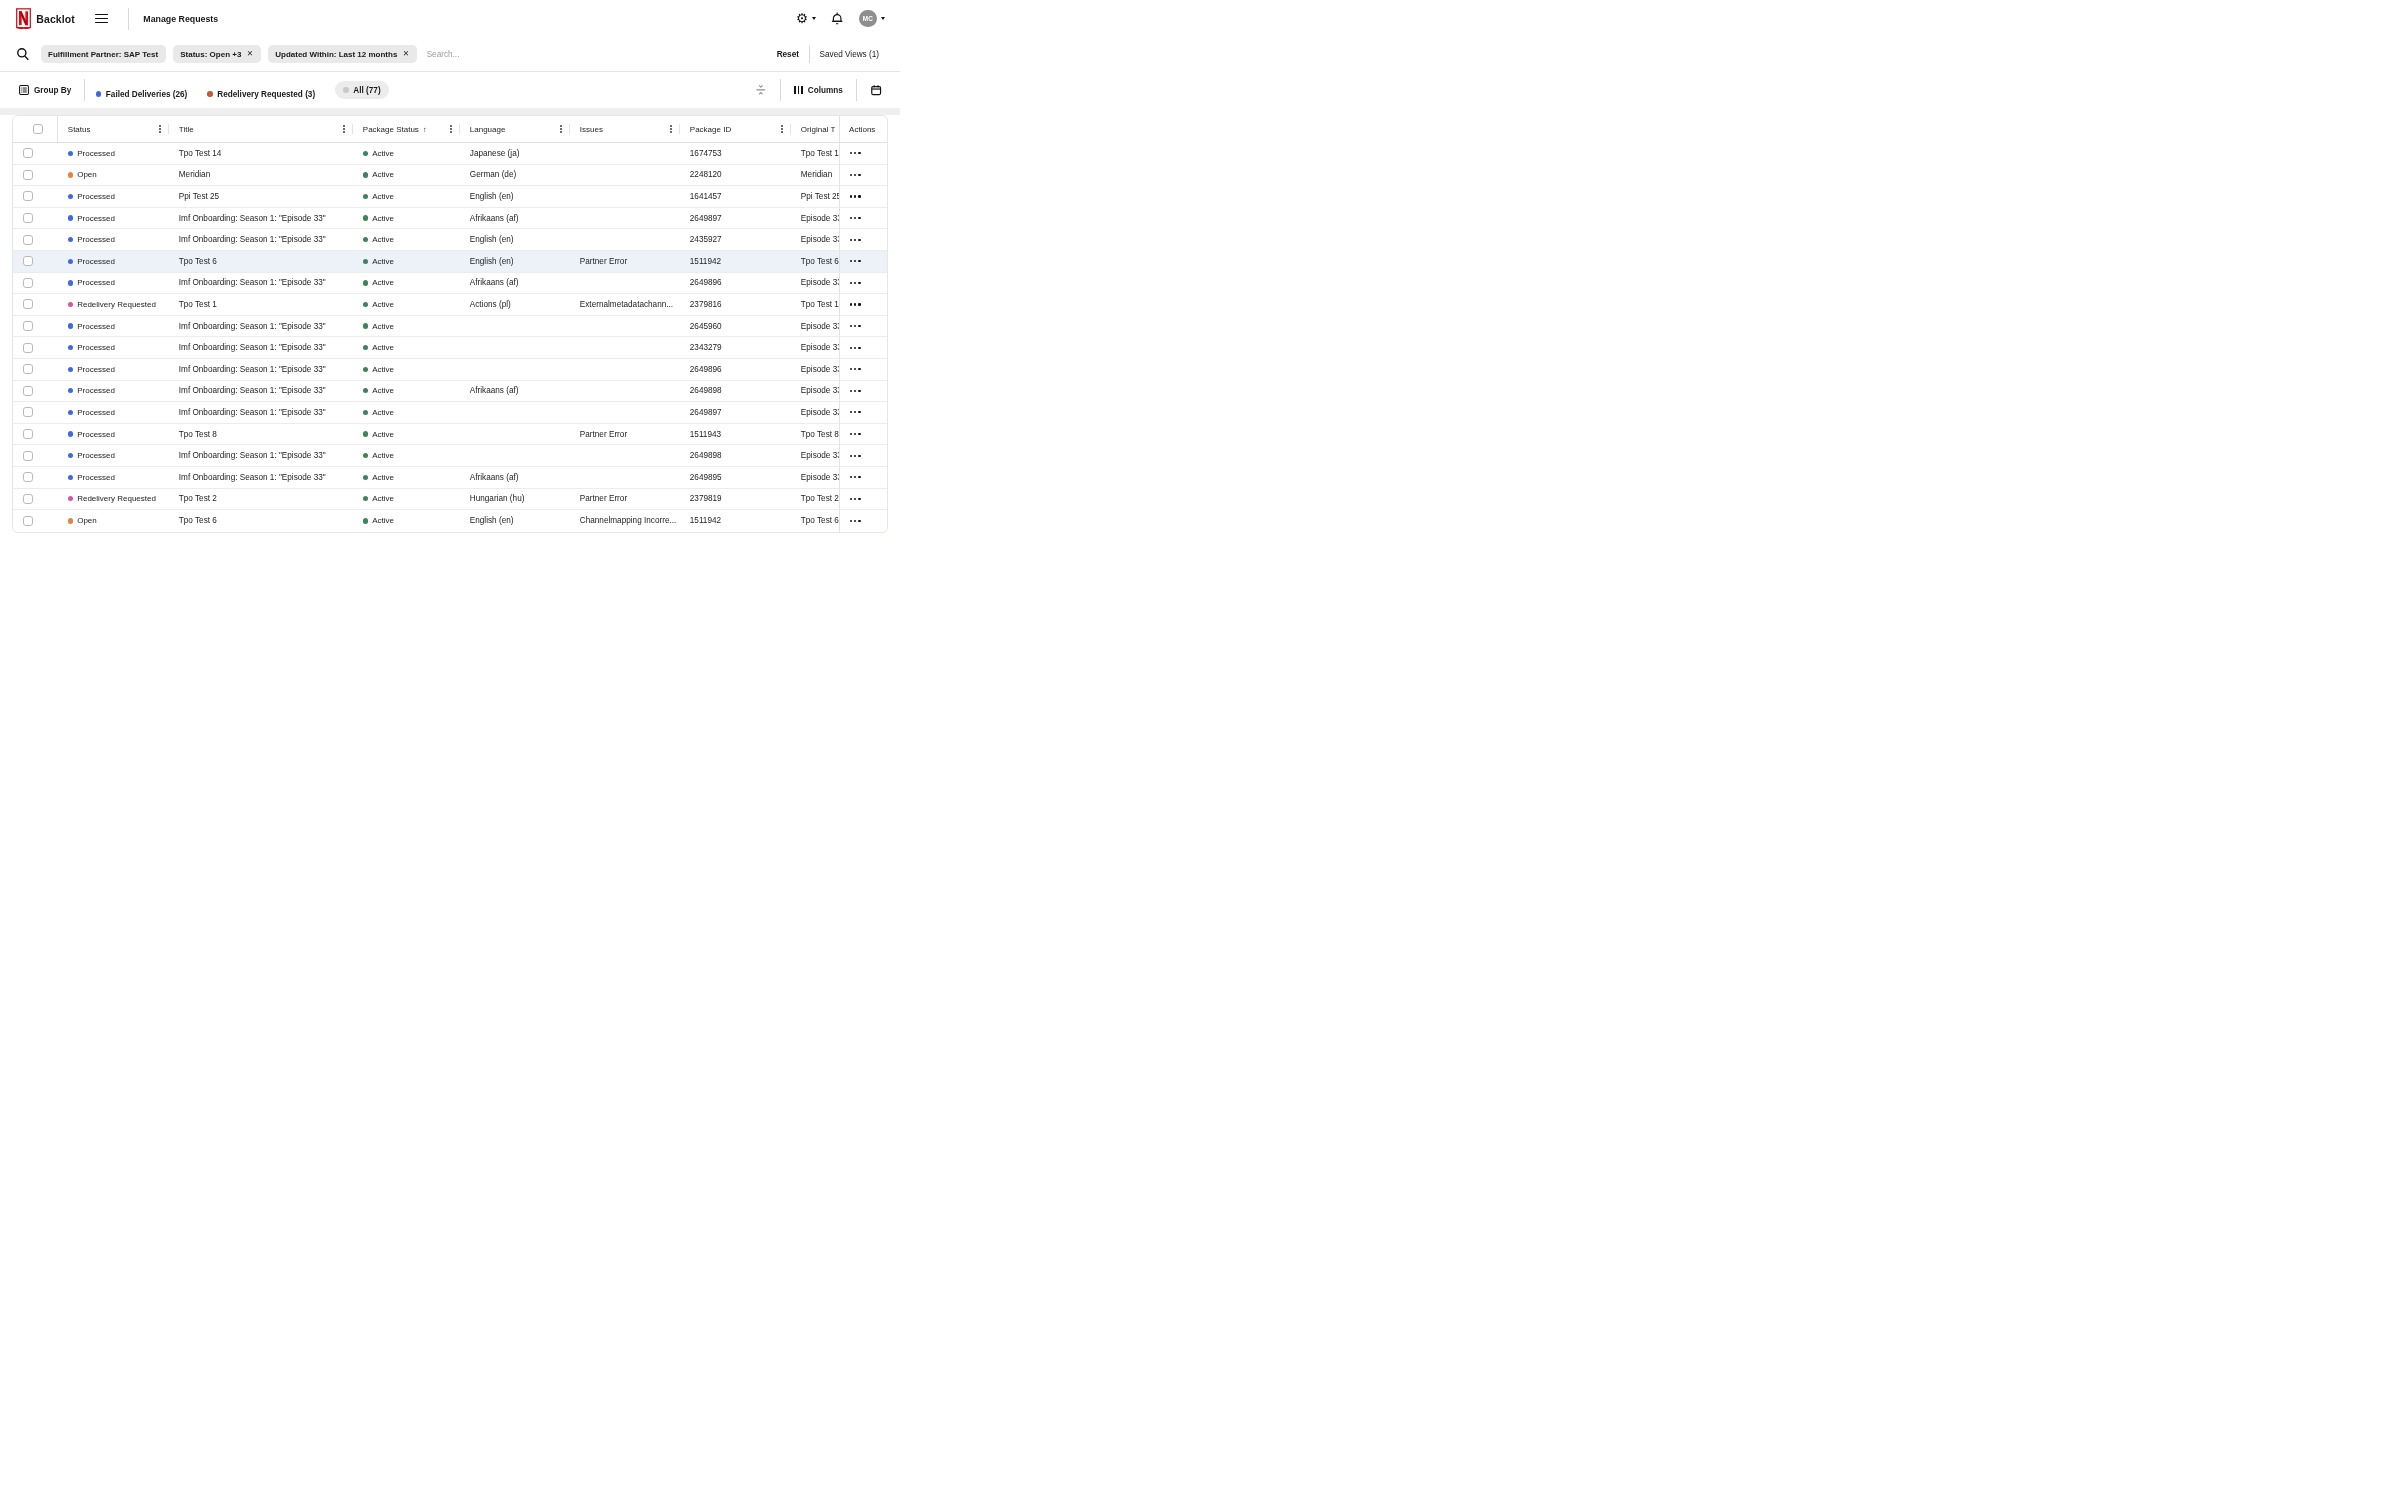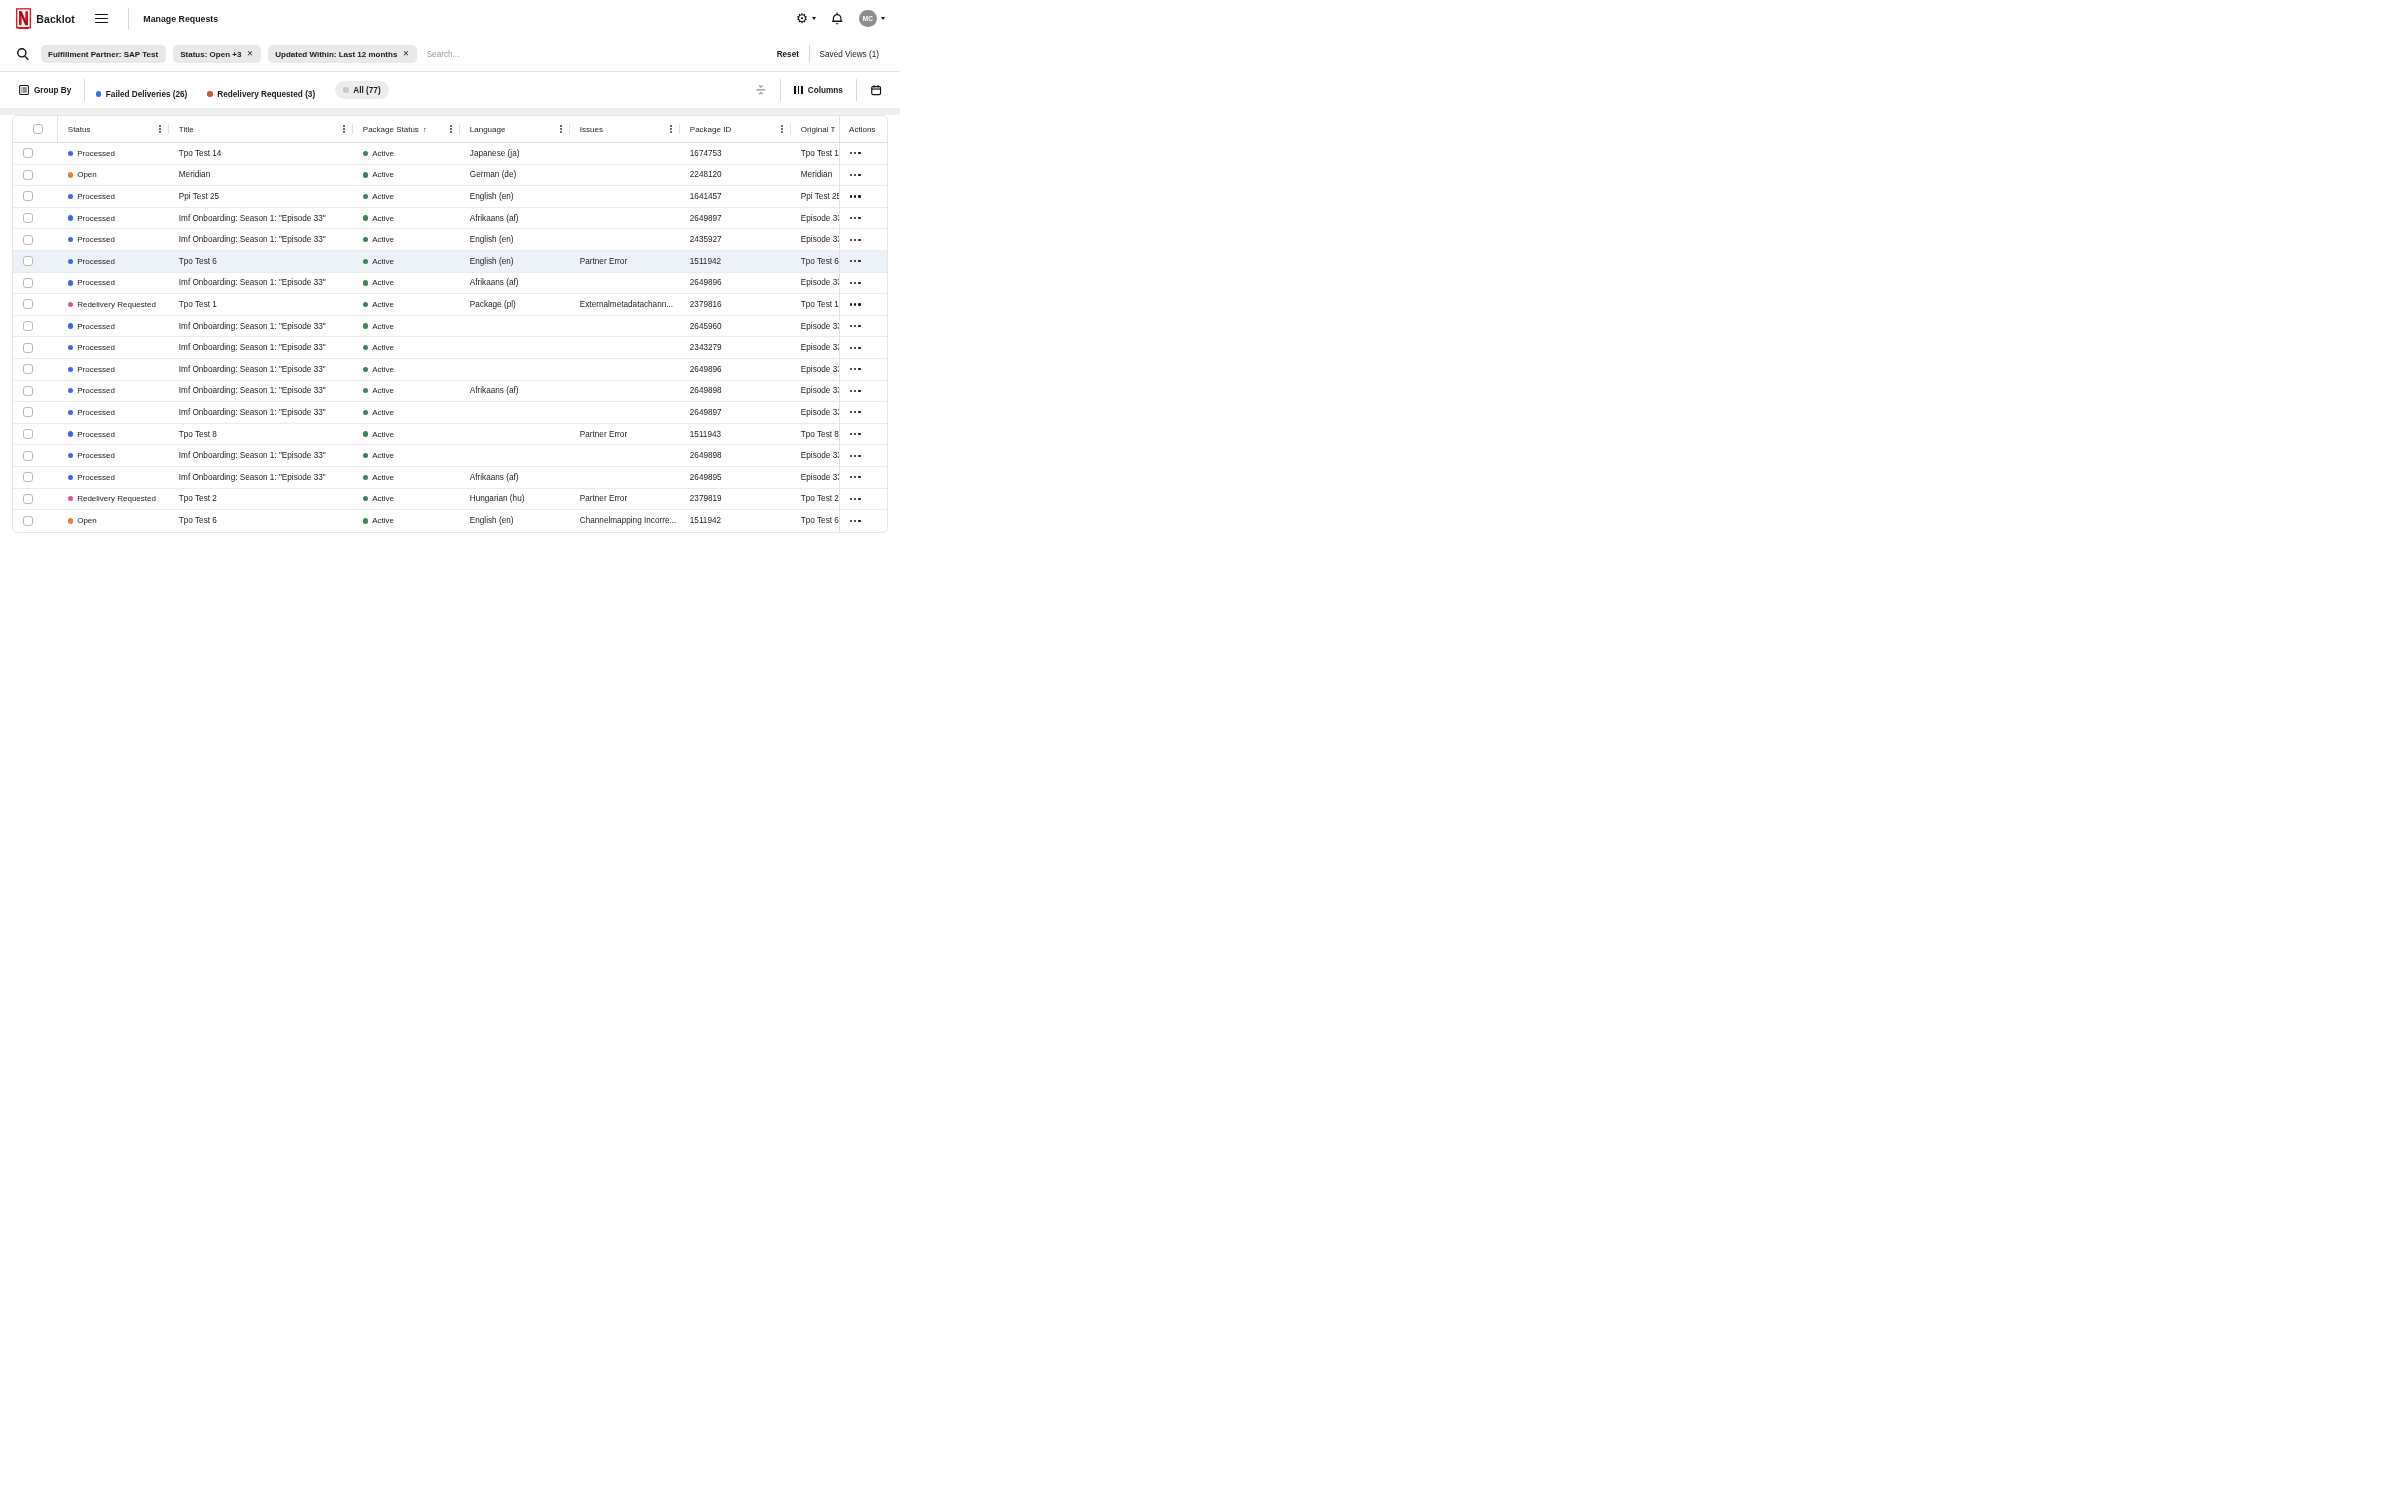--- a/index.html
+++ b/index.html
@@ -467,21 +467,21 @@
           </div>
           <div class="td">
             <span class="status-dot" style="background: rgb(218, 84, 155);"></span>
             <span class="status-label">Redelivery Requested</span>
           </div>
           <div class="td">Tpo Test 1</div>
           <div class="td">
             <span class="status-dot" style="background: rgb(61, 132, 86);"></span>
             <span class="status-label">Active</span>
           </div>
-          <div class="td">Package (pl)</div>
+          <div class="td">Actions (pl)</div>
           <div class="td">Externalmetadatachann...</div>
           <div class="td">2379816</div>
           <div class="td clip">Tpo Test 1</div>
           <div class="td td-actions">
             <span class="dots3">
               <i></i>
               <i></i>
               <i></i>
             </span>
           </div>

